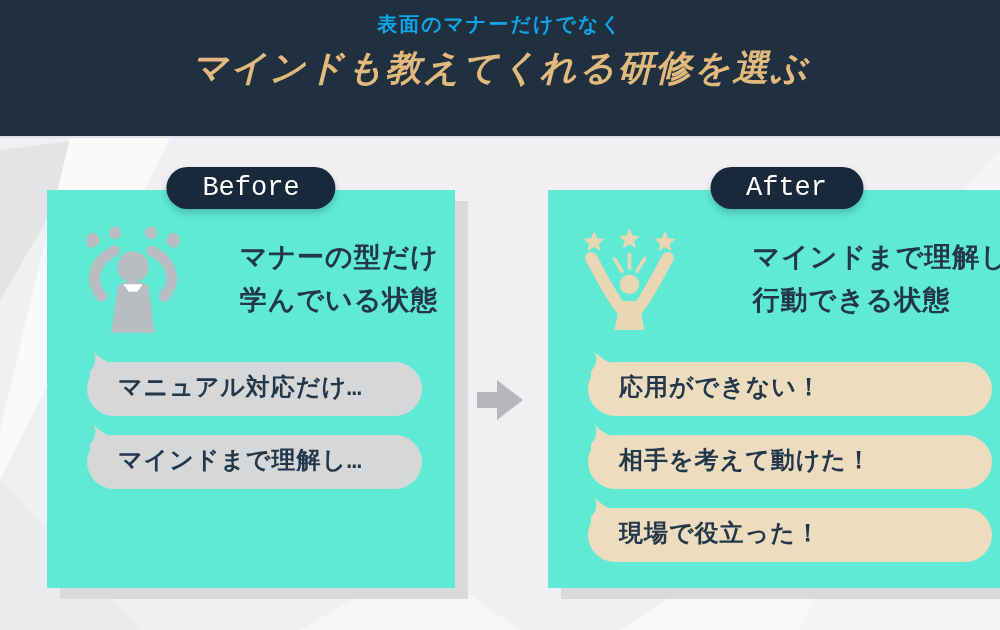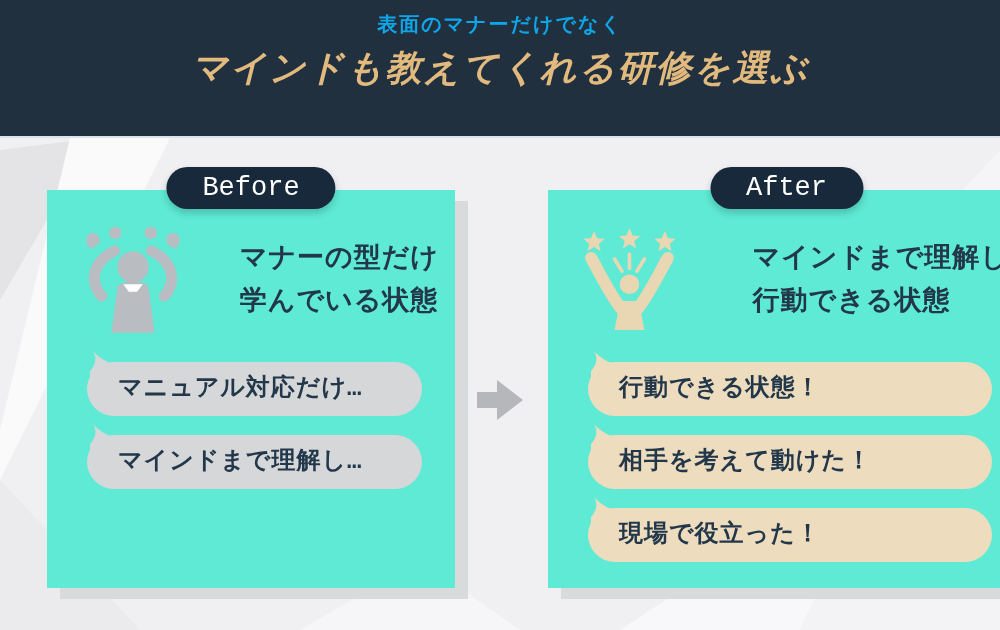--- a/index.html
+++ b/index.html
@@ -171,21 +171,21 @@
         <div>マインドまで理解し</div>
         <div>行動できる状態</div>
       </div>
     </div>
 
     <div class="bubbles">
       <div class="bubble tan">
         <svg class="tail" viewBox="0 0 30 28">
             <path d="M6,0 C10,7 9,13 3,20 L3,28 L30,28 L30,15 C19,11 11,6 6,0 Z"></path>
           </svg>
-        <span class="txt">行動できる状態！</span>
+        <span class="txt">応用ができない！</span>
       </div>
       <div class="bubble tan">
         <svg class="tail" viewBox="0 0 30 28">
             <path d="M6,0 C10,7 9,13 3,20 L3,28 L30,28 L30,15 C19,11 11,6 6,0 Z"></path>
           </svg>
         <span class="txt">相手を考えて動けた！</span>
       </div>
       <div class="bubble tan">
         <svg class="tail" viewBox="0 0 30 28">
             <path d="M6,0 C10,7 9,13 3,20 L3,28 L30,28 L30,15 C19,11 11,6 6,0 Z"></path>

